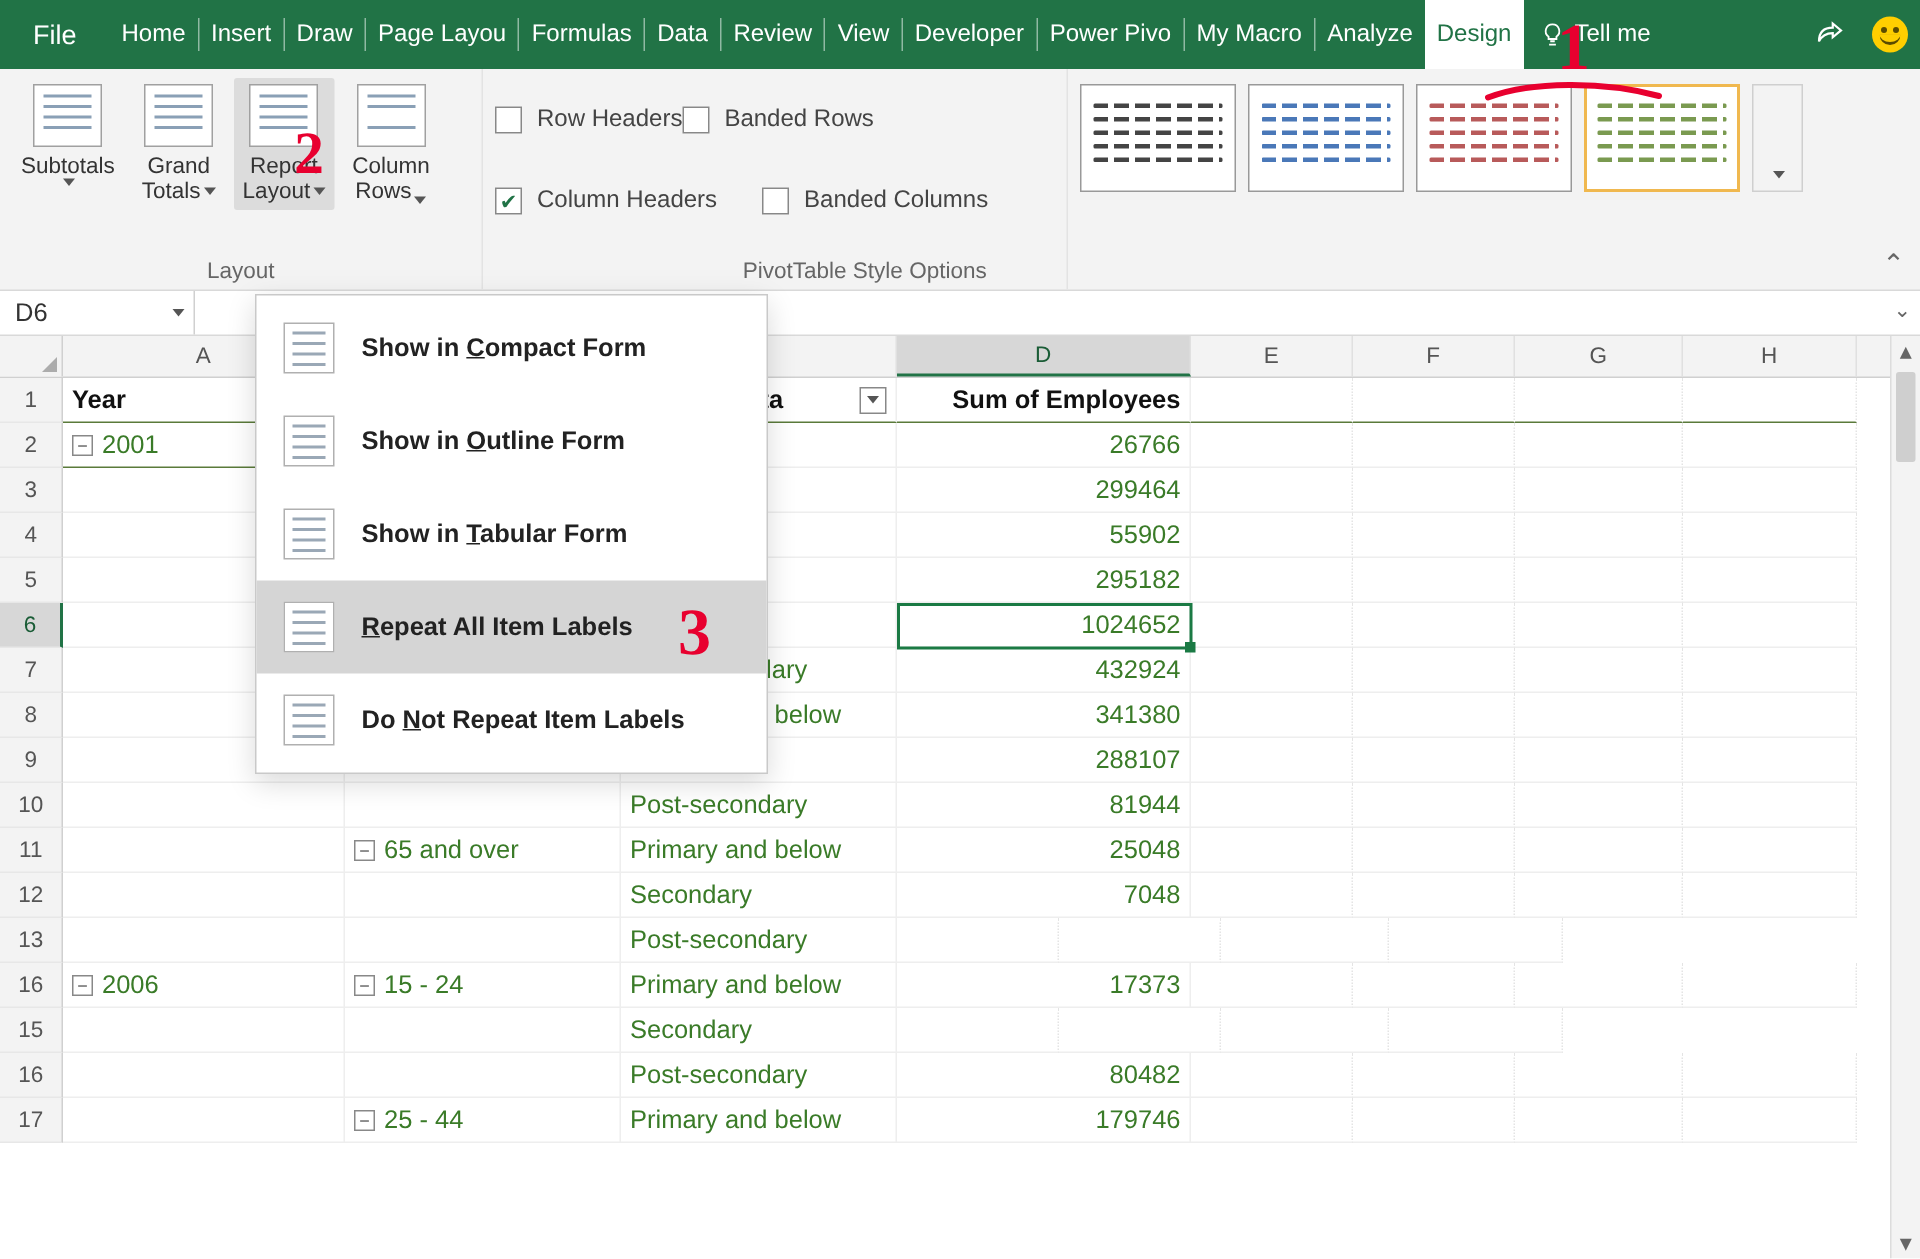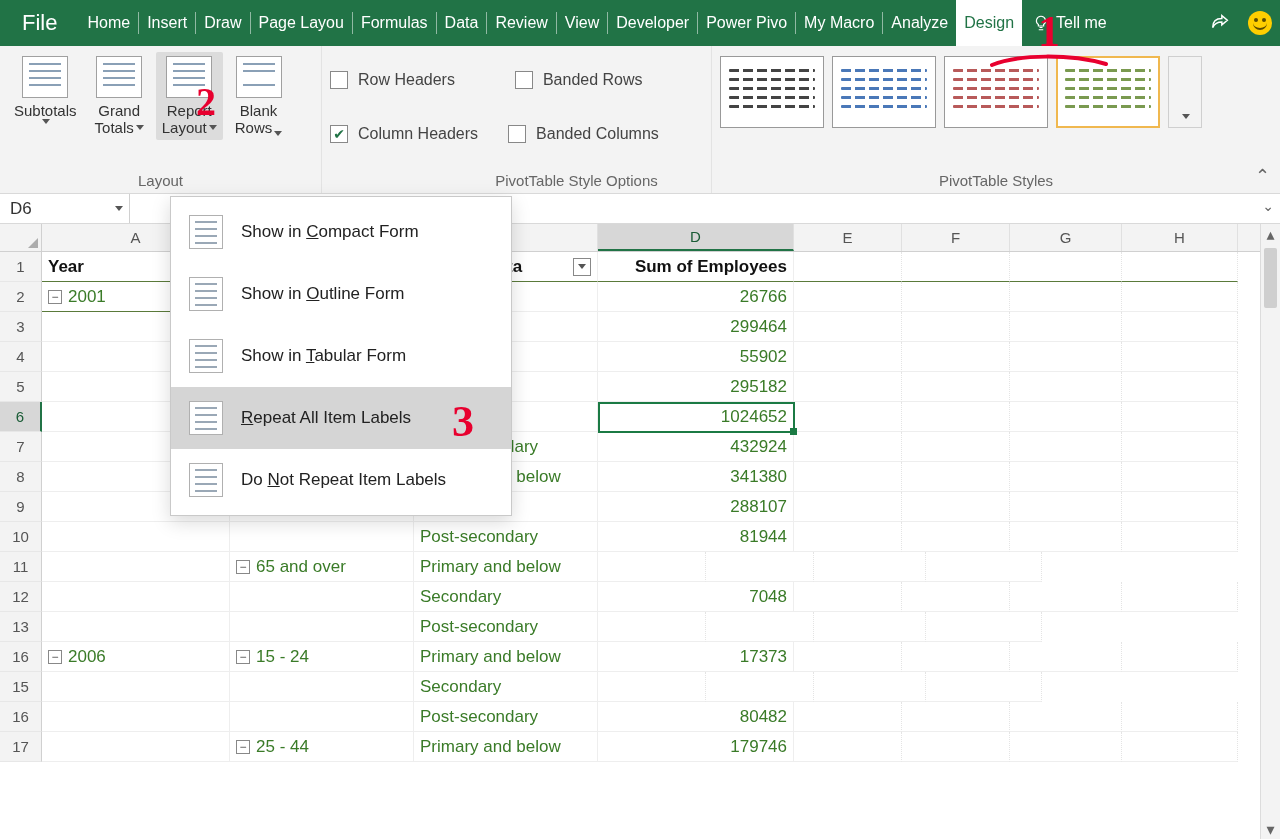--- a/index.html
+++ b/index.html
@@ -1,21 +1,21 @@
 <!DOCTYPE html>
 <html><head>
 <meta charset="utf-8">
 <style>
   * { box-sizing: border-box; margin: 0; padding: 0; }
   html, body { width: 1280px; height: 839px; font-family: "Segoe UI", Arial, sans-serif; overflow: hidden; background:#fff; color:#222; }
   
   .ribbon-tabs { display:flex; align-items:center; height:46px; background:#217346; color:#fff; font-size:16px; padding:0 6px 0 0; }
   .ribbon-tabs .tab { padding:0 8px; height:100%; display:flex; align-items:center; cursor:pointer; white-space:nowrap; }
   .ribbon-tabs .sep { width:1px; height:22px; background:rgba(255,255,255,.5); }
-  .ribbon-tabs .tab.file { padding:0 22px; font-size:22px; }
+  .ribbon-tabs .tab.file { padding:0 22px; font-size:18px; }
   .ribbon-tabs .tab.active { background:#fff; color:#217346; }
   .ribbon-tabs .spacer { flex:1; }
   .ribbon-tabs .tellme { display:flex; align-items:center; gap:6px; padding:0 10px; }
   .ribbon-tabs .share-ico, .ribbon-tabs .smile { width:28px; height:28px; display:flex; align-items:center; justify-content:center; margin-left:12px; }
   .smile-face { width:24px; height:24px; border-radius:50%; background:#FFCE00; position:relative; }
   .smile-face::before, .smile-face::after { content:""; position:absolute; width:4px; height:4px; background:#5b4b00; border-radius:50%; top:7px; }
   .smile-face::before { left:6px; } .smile-face::after { right:6px; }
   .smile-mouth { position:absolute; left:5px; right:5px; bottom:5px; height:7px; border-bottom:2.5px solid #5b4b00; border-radius:0 0 12px 12px; }
 
   
@@ -74,21 +74,21 @@
   
   .active-cell { position:absolute; border:2px solid #1b7a44; box-sizing:border-box; pointer-events:none; }
   .active-cell::after { content:""; position:absolute; right:-4px; bottom:-4px; width:7px; height:7px; background:#1b7a44; }
 
   
   .menu { position:absolute; left:170px; top:196px; width:342px; background:#fff; border:1px solid #c9c9c9; box-shadow:0 6px 18px rgba(0,0,0,.15); z-index:50; padding:4px 0; }
   .mitem { display:flex; align-items:center; gap:18px; height:62px; padding:0 18px; cursor:pointer; }
   .mitem.hover { background:#d5d5d5; }
   .mitem .micon { width:34px; height:34px; border:1px solid #b0b0b0; background:#fff; position:relative; }
   .micon .l { position:absolute; left:5px; right:5px; height:2px; background:#9aa8b6; }
-  .mitem .mlabel { font-size:17px; font-weight:400; color:#222; }
+  .mitem .mlabel { font-size:17px; font-weight:700; color:#222; }
   .mitem .mlabel .ul { text-decoration:underline; }
 
   
   .annot { position:absolute; color:#e8002f; font-family:"Comic Sans MS", cursive; font-size:44px; font-weight:700; pointer-events:none; z-index:80; }
   .annot.small { font-size:40px; }
   svg.annot-underline { position:absolute; z-index:80; pointer-events:none; }
 
   .colw-A{width:188px}.colw-B{width:184px}.colw-C{width:184px}.colw-D{width:196px}
   .colw-E{width:108px}.colw-F{width:108px}.colw-G{width:112px}.colw-H{width:116px}
   .rows .cell.rest{border-right:1px dotted #e4e4e4}
@@ -180,31 +180,31 @@
             <span style="display:flex;align-items:center">Layout<span class="caret"></span></span>
           </div>
       </div>
       <div class="bigbtn">
         <div class="bicon">
             <div class="ln" style="top:6px"></div>
             <div class="ln" style="top:13px"></div>
             <div class="ln" style="top:27px"></div>
           </div>
         <div class="blabel">
-            <span>Blank</span>
+            <span>Column</span>
             <span style="display:flex;align-items:flex-end">Rows<span class="caret"></span></span>
           </div>
       </div>
     </div>
     <div class="group-label">Layout</div>
   </div>
 
   <div class="group" style="width:390px">
     <div class="group-controls" style="flex-direction:column; gap:26px; padding-top:14px">
-      <div style="display:flex; gap:60px">
+      <div style="display:flex; ">
         <label class="chk">
             <span class="box"></span>
             <span>Row Headers</span>
           </label>
         <label class="chk">
             <span class="box"></span>
             <span>Banded Rows</span>
           </label>
       </div>
       <div style="display:flex; gap:30px">
@@ -250,21 +250,20 @@
             <div class="r"></div>
             <div class="r"></div>
             <div class="r"></div>
             <div class="r"></div>
           </div>
         <div class="gallery-more">
             <span class="caret"></span>
           </div>
       </div>
     </div>
-    <div class="group-label">PivotTable Styles</div>
   </div>
   <div class="ribbon-collapse">⌃</div>
 </div>
 
 <div class="fx-bar">
   <div class="namebox">
     <span>D6</span>
       <span class="caret"></span>
   </div>
   <div class="fx-area">
@@ -444,20 +443,23 @@
       <div class="row">
         <div class="rh">11</div>
         <div class="cell colw-A"></div>
         <div class="cell colw-B">
           <span class="ebox">−</span>
           <span class="pivot-text">65 and over</span>
         </div>
         <div class="cell colw-C">
           <span class="pivot-text">Primary and below</span>
         </div>
+        <div class="cell colw-D num">
+          <span class="pivot-text">25048</span>
+        </div>
         <div class="cell colw-E rest"></div>
         <div class="cell colw-F rest"></div>
         <div class="cell colw-G rest"></div>
         <div class="cell colw-H rest"></div>
       </div>
       <div class="row">
         <div class="rh">12</div>
         <div class="cell colw-A"></div>
         <div class="cell colw-B"></div>
         <div class="cell colw-C">

